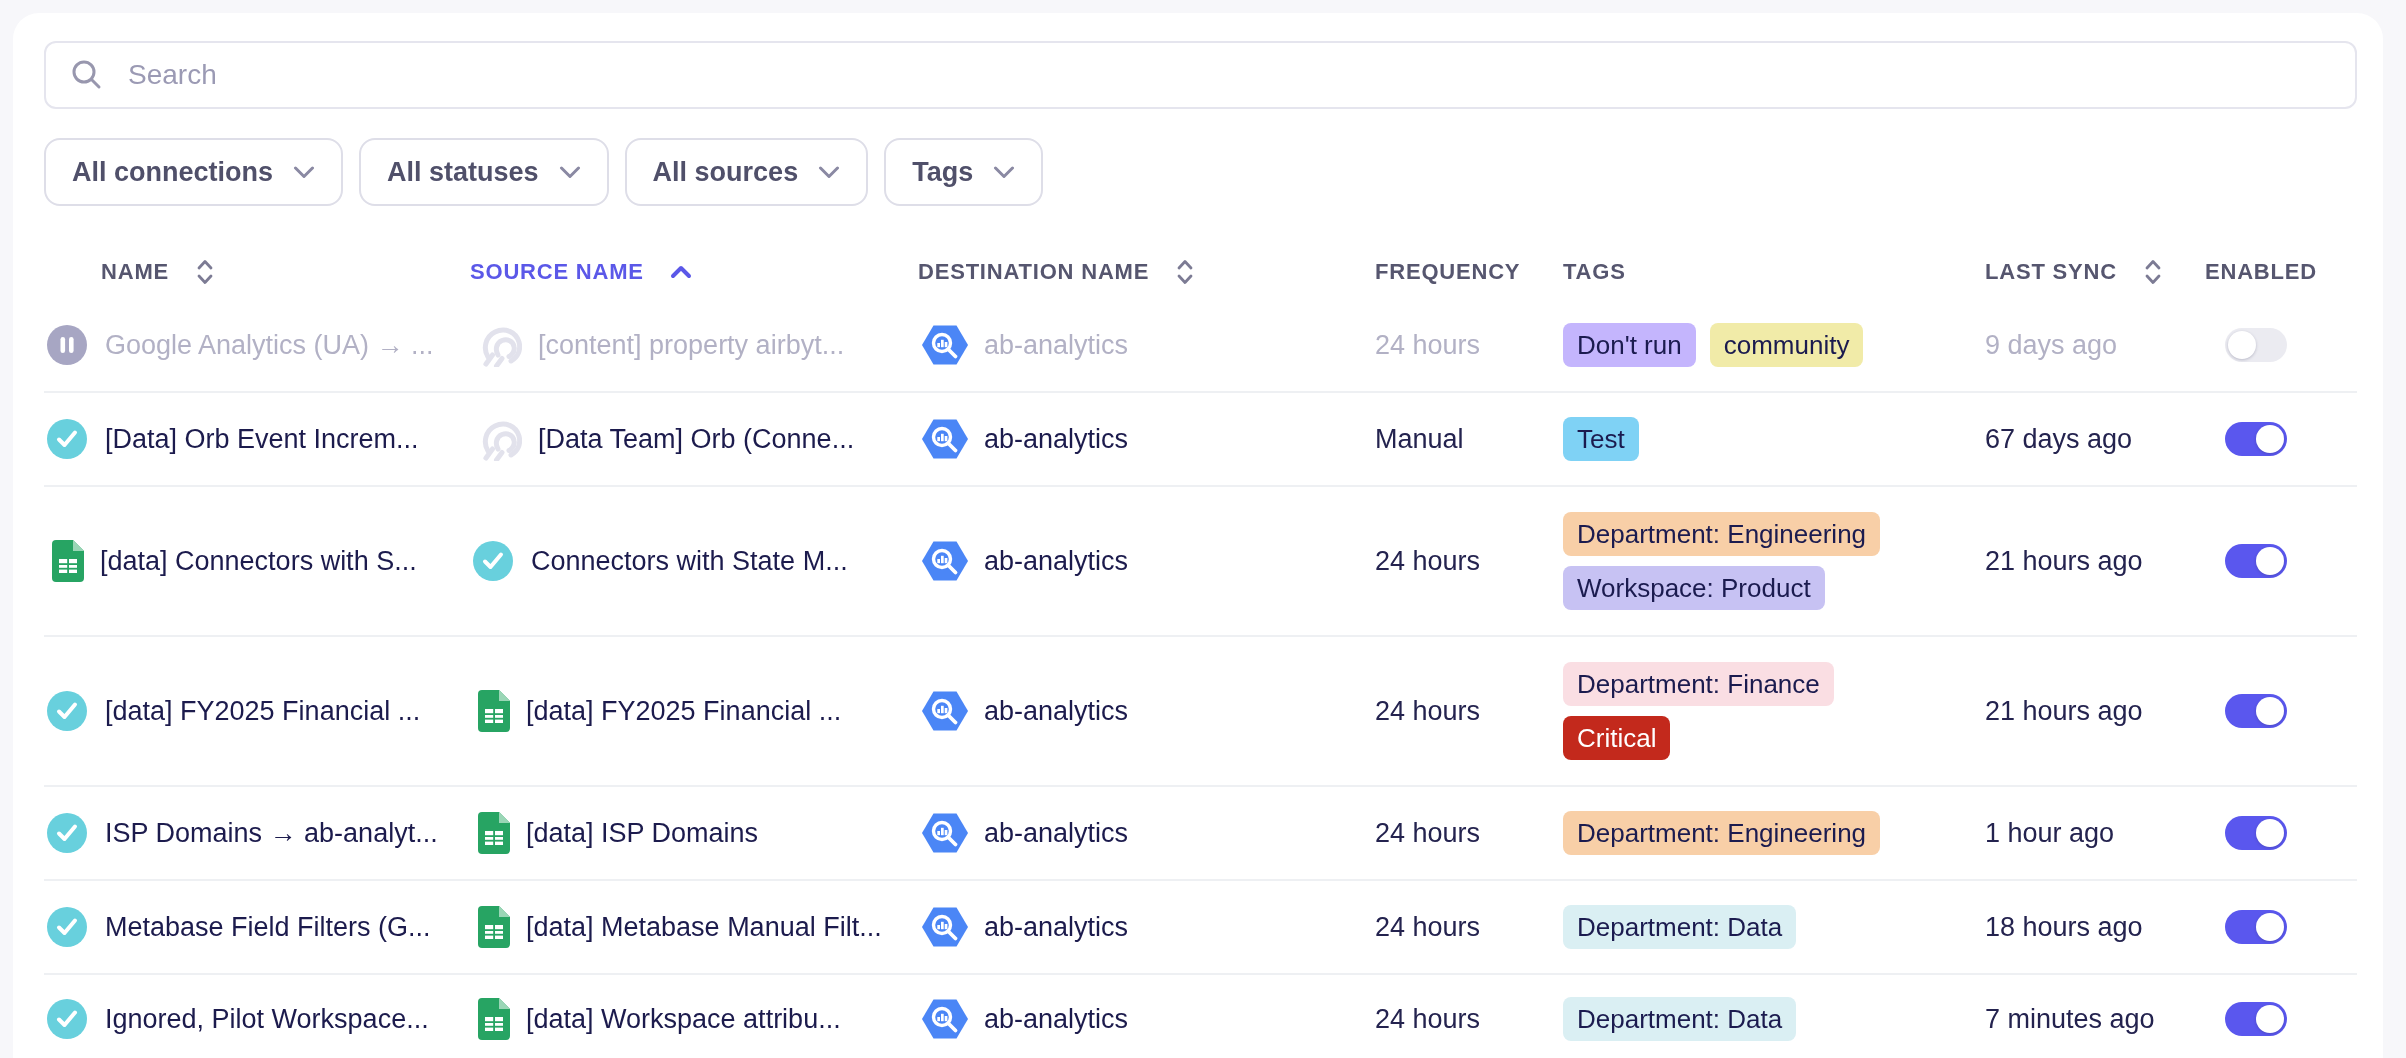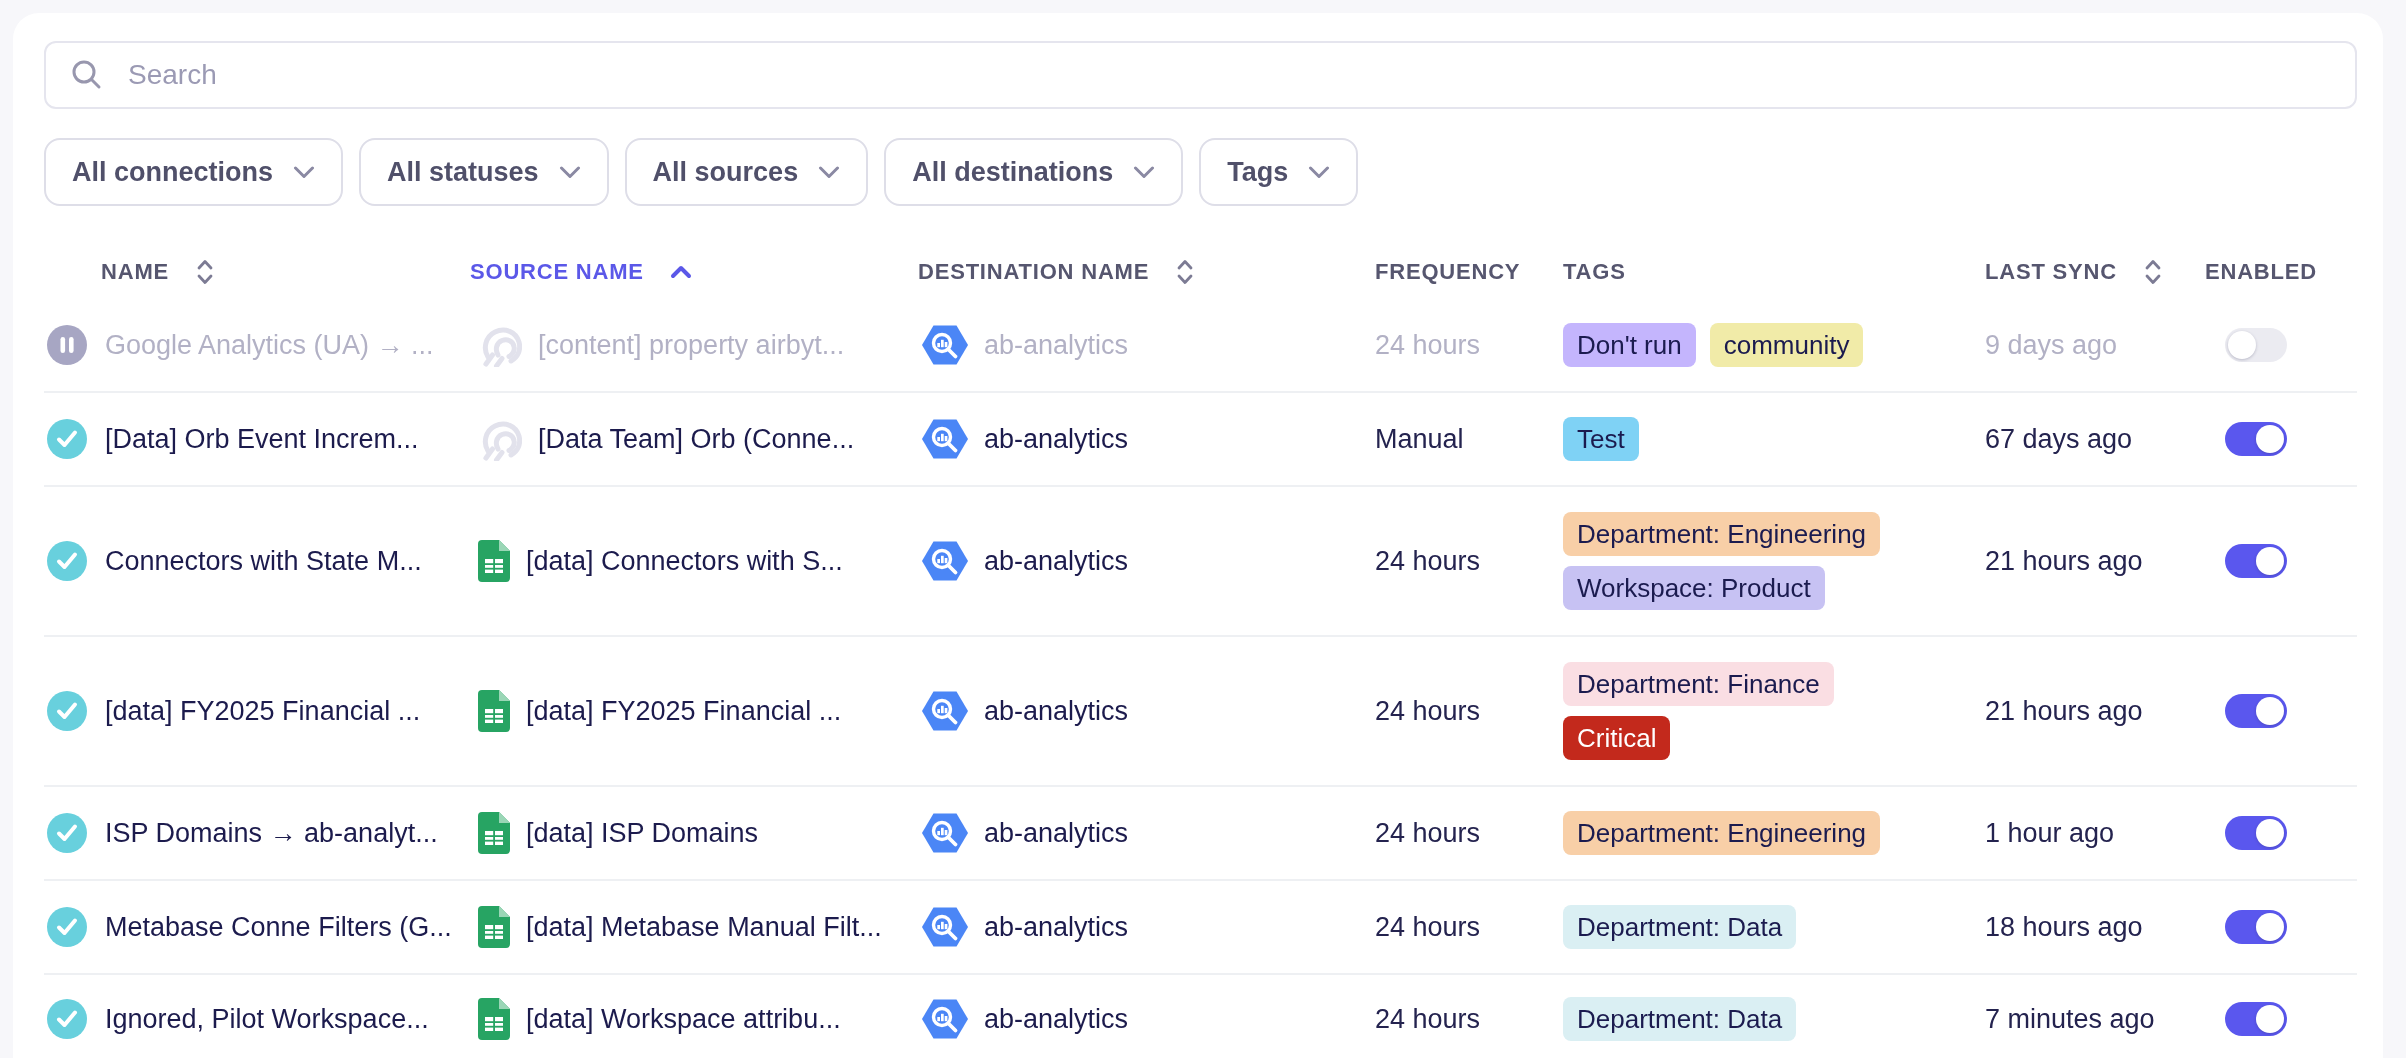--- a/index.html
+++ b/index.html
@@ -87,28 +87,20 @@
       </button>
       <button class="filter-btn">
         <span>All sources</span>
         <span class="icon-box">
           <svg width="22" height="13" viewBox="0 0 22 13" fill="none">
             <path d="M2.5 2 L11 10.5 L19.5 2" stroke="#8a89a3" stroke-width="3" stroke-linecap="round" stroke-linejoin="round"></path>
           </svg>
         </span>
       </button>
       <button class="filter-btn">
-        <span>All destinations</span>
-        <span class="icon-box">
-          <svg width="22" height="13" viewBox="0 0 22 13" fill="none">
-            <path d="M2.5 2 L11 10.5 L19.5 2" stroke="#8a89a3" stroke-width="3" stroke-linecap="round" stroke-linejoin="round"></path>
-          </svg>
-        </span>
-      </button>
-      <button class="filter-btn">
         <span>Tags</span>
         <span class="icon-box">
           <svg width="22" height="13" viewBox="0 0 22 13" fill="none">
             <path d="M2.5 2 L11 10.5 L19.5 2" stroke="#8a89a3" stroke-width="3" stroke-linecap="round" stroke-linejoin="round"></path>
           </svg>
         </span>
       </button>
     </div>
 
   <div class="table">
@@ -257,42 +249,42 @@
           <div class="cell">
             <span class="sync-text">67 days ago</span>
           </div>
           <div class="cell">
             <div class="toggle on">
               <div class="knob"></div>
             </div>
           </div>
         </div>
         <div class="row tall">
-          <div class="cell c-name">
-            <span class="icon-box">
-              <svg width="40" height="40" viewBox="0 0 40 40">
-                <circle cx="20" cy="20" r="20" fill="#68d0dd"></circle>
-                <path d="M12 20.5 L17.5 26 L28 13.5" stroke="#fff" stroke-width="4" fill="none" stroke-linecap="round" stroke-linejoin="round"></path>
-              </svg>
-            </span>
-            <span class="name-text">Connectors with State M...</span>
-          </div>
           <div class="cell c-src">
             <span class="icon-box">
               <svg width="32" height="42" viewBox="0 0 32 42">
                 <path d="M4 0 H21 L32 11 V38 a4 4 0 0 1 -4 4 H4 a4 4 0 0 1 -4 -4 V4 a4 4 0 0 1 4 -4 Z" fill="#27a463"></path>
                 <path d="M21 0 L32 11 H21 Z" fill="#9ad6b6"></path>
                 <rect x="7" y="19" width="18" height="14" fill="#fff"></rect>
                 <rect x="15.2" y="19" width="1.8" height="14" fill="#27a463"></rect>
                 <rect x="7" y="23.2" width="18" height="1.8" fill="#27a463"></rect>
                 <rect x="7" y="27.8" width="18" height="1.8" fill="#27a463"></rect>
               </svg>
             </span>
             <span class="src-text">[data] Connectors with S...</span>
           </div>
+          <div class="cell c-name">
+            <span class="icon-box">
+              <svg width="40" height="40" viewBox="0 0 40 40">
+                <circle cx="20" cy="20" r="20" fill="#68d0dd"></circle>
+                <path d="M12 20.5 L17.5 26 L28 13.5" stroke="#fff" stroke-width="4" fill="none" stroke-linecap="round" stroke-linejoin="round"></path>
+              </svg>
+            </span>
+            <span class="name-text">Connectors with State M...</span>
+          </div>
           <div class="cell c-dst">
             <span class="icon-box">
               <svg width="46" height="46" viewBox="0 0 46 46">
                 <path d="M11.5 3.5 H34.5 L46 23 L34.5 42.5 H11.5 L0 23 Z" fill="#4b86f6"></path>
                 <circle cx="20" cy="21" r="8.5" stroke="#fff" stroke-width="3.4" fill="none"></circle>
                 <path d="M26.5 27.5 L33.5 34.5" stroke="#fff" stroke-width="3.8" stroke-linecap="round"></path>
                 <rect x="15.3" y="21" width="2.7" height="4.2" fill="#fff"></rect>
                 <rect x="19" y="17.8" width="2.7" height="7.4" fill="#fff"></rect>
                 <rect x="22.7" y="20" width="2.7" height="5.2" fill="#fff"></rect>
               </svg>
@@ -425,21 +417,21 @@
           </div>
         </div>
         <div class="row">
           <div class="cell c-name">
             <span class="icon-box">
               <svg width="40" height="40" viewBox="0 0 40 40">
                 <circle cx="20" cy="20" r="20" fill="#68d0dd"></circle>
                 <path d="M12 20.5 L17.5 26 L28 13.5" stroke="#fff" stroke-width="4" fill="none" stroke-linecap="round" stroke-linejoin="round"></path>
               </svg>
             </span>
-            <span class="name-text">Metabase Conne Filters (G...</span>
+            <span class="name-text">Metabase Field Filters (G...</span>
           </div>
           <div class="cell c-src">
             <span class="icon-box">
               <svg width="32" height="42" viewBox="0 0 32 42">
                 <path d="M4 0 H21 L32 11 V38 a4 4 0 0 1 -4 4 H4 a4 4 0 0 1 -4 -4 V4 a4 4 0 0 1 4 -4 Z" fill="#27a463"></path>
                 <path d="M21 0 L32 11 H21 Z" fill="#9ad6b6"></path>
                 <rect x="7" y="19" width="18" height="14" fill="#fff"></rect>
                 <rect x="15.2" y="19" width="1.8" height="14" fill="#27a463"></rect>
                 <rect x="7" y="23.2" width="18" height="1.8" fill="#27a463"></rect>
                 <rect x="7" y="27.8" width="18" height="1.8" fill="#27a463"></rect>

